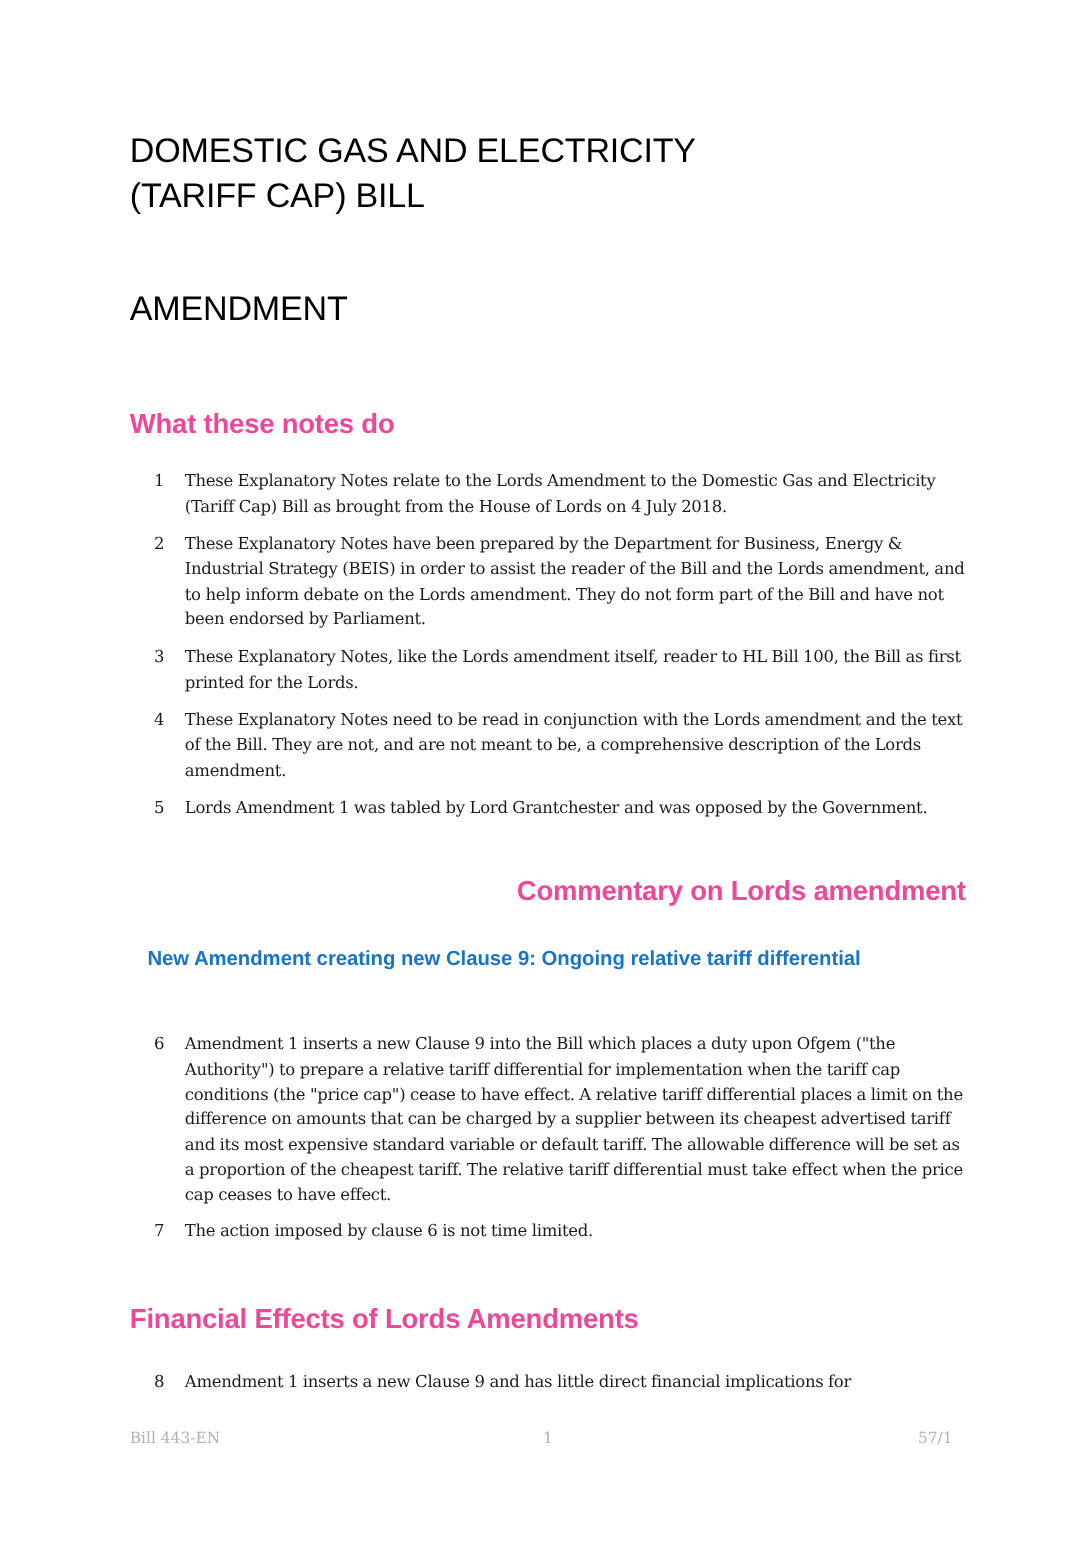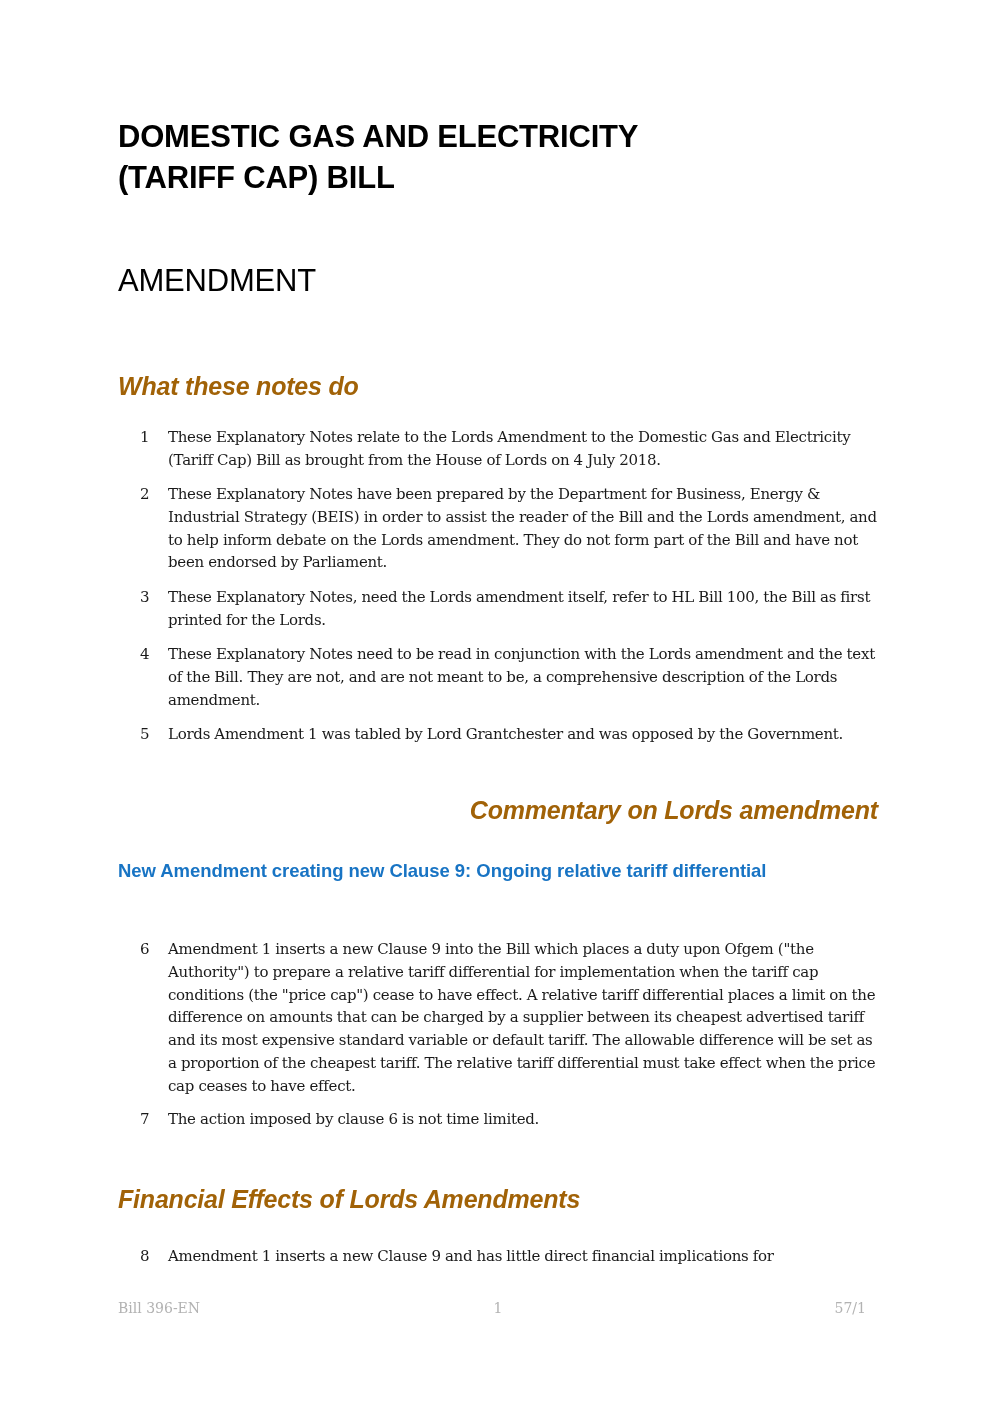--- a/index.html
+++ b/index.html
@@ -27,21 +27,21 @@
 
   
   .title-block {
     position: absolute;
     left: 118px;
     top: 116px;
     width: 760px;
   }
   .doc-title {
     font-family: "Liberation Sans", sans-serif;
-    font-weight: bold;
+    font-weight: normal;
     font-size: 31px;
     line-height: 1.33;
     color: #000000;
     letter-spacing: -0.2px;
     margin: 0;
   }
   .doc-subtitle {
     font-family: "Liberation Sans", sans-serif;
     font-weight: normal;
     font-size: 31px;
@@ -51,26 +51,25 @@
     margin: 22px 0 0 0;
   }
 
   
   .h1-blue {
     position: absolute;
     font-family: "Liberation Sans", sans-serif;
     font-weight: bold;
     font-size: 25px;
     line-height: 1.22;
-    color: #a16207;
+    color: #ec4899;
     letter-spacing: -0.2px;
     margin: 0;
     left: 118px;
     width: 760px;
-    font-style: italic;
   }
   .h2-blue {
     position: absolute;
     font-family: "Liberation Sans", sans-serif;
     font-weight: bold;
     font-size: 18.5px;
     line-height: 1.42;
     color: #1874c4;
     letter-spacing: -0.05px;
     margin: 0;
@@ -146,53 +145,53 @@
     <span class="txt">These Explanatory Notes relate to the Lords Amendment to the Domestic Gas and Electricity (Tariff Cap) Bill as brought from the House of Lords on 4 July 2018.</span>
   </div>
 
   <div class="para" style="top: 483px;">
     <span class="num">2</span>
     <span class="txt">These Explanatory Notes have been prepared by the Department for Business, Energy &amp; Industrial Strategy (BEIS) in order to assist the reader of the Bill and the Lords amendment, and to help inform debate on the Lords amendment. They do not form part of the Bill and have not been endorsed by Parliament.</span>
   </div>
 
   <div class="para" style="top: 586px;">
     <span class="num">3</span>
-    <span class="txt">These Explanatory Notes, need the Lords amendment itself, refer to HL Bill 100, the Bill as first printed for the Lords.</span>
+    <span class="txt">These Explanatory Notes, like the Lords amendment itself, reader to HL Bill 100, the Bill as first printed for the Lords.</span>
   </div>
 
   <div class="para" style="top: 643px;">
     <span class="num">4</span>
     <span class="txt">These Explanatory Notes need to be read in conjunction with the Lords amendment and the text of the Bill. They are not, and are not meant to be, a comprehensive description of the Lords amendment.</span>
   </div>
 
   <div class="para" style="top: 723px;">
     <span class="num">5</span>
     <span class="txt">Lords Amendment 1 was tabled by Lord Grantchester and was opposed by the Government.</span>
   </div>
 
   <h2 class="h1-blue" style="top: 795px; text-align: right;">Commentary on Lords amendment</h2>
 
-  <h3 class="h2-blue" style="top: 858px;">New Amendment creating new Clause 9: Ongoing relative tariff differential</h3>
+  <h3 class="h2-blue" style="top: 858px; margin-left: 16px;">New Amendment creating new Clause 9: Ongoing relative tariff differential</h3>
 
   <div class="para" style="top: 938px;">
     <span class="num">6</span>
     <span class="txt">Amendment 1 inserts a new Clause 9 into the Bill which places a duty upon Ofgem ("the Authority") to prepare a relative tariff differential for implementation when the tariff cap conditions (the "price cap") cease to have effect.  A relative tariff differential places a limit on the difference on amounts that can be charged by a supplier between its cheapest advertised tariff and its most expensive standard variable or default tariff. The allowable difference will be set as a proportion of the cheapest tariff. The relative tariff differential must take effect when the price cap ceases to have effect.</span>
   </div>
 
   <div class="para" style="top: 1108px;">
     <span class="num">7</span>
     <span class="txt">The action imposed by clause 6 is not time limited.</span>
   </div>
 
   <h2 class="h1-blue" style="top: 1184px;">Financial Effects of Lords Amendments</h2>
 
   <div class="para" style="top: 1245px;">
     <span class="num">8</span>
     <span class="txt">Amendment 1 inserts a new Clause 9 and has little direct financial implications for</span>
   </div>
 
   <div class="footer">
-    <span class="f-left">Bill 396-EN</span>
+    <span class="f-left">Bill 443-EN</span>
     <span class="f-mid">1</span>
     <span class="f-right">57/1</span>
   </div>
 
 </div>
 
 </body></html>

